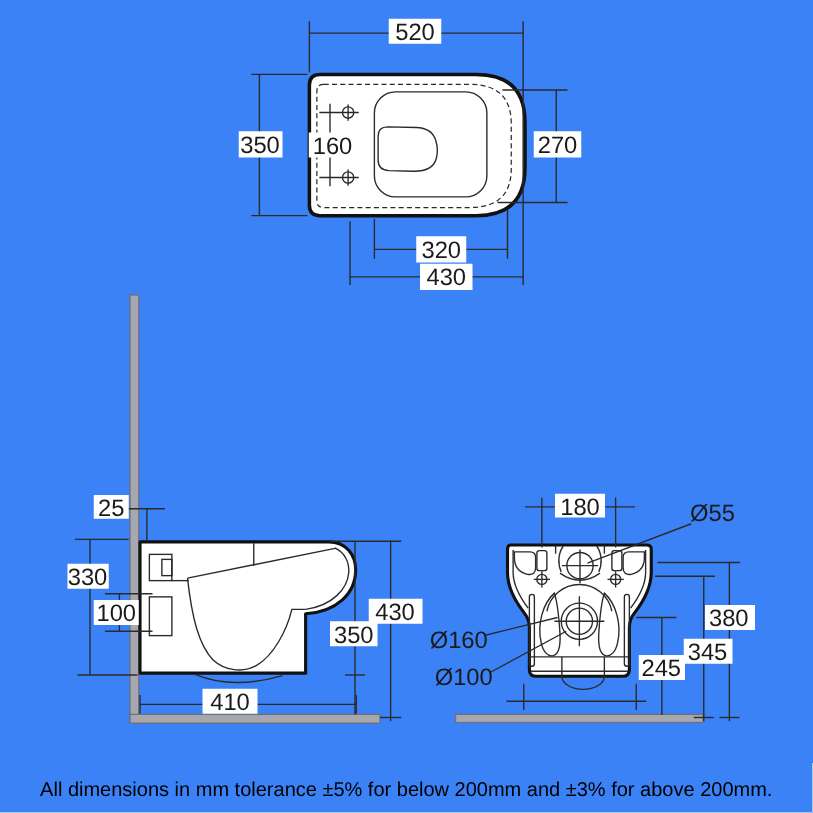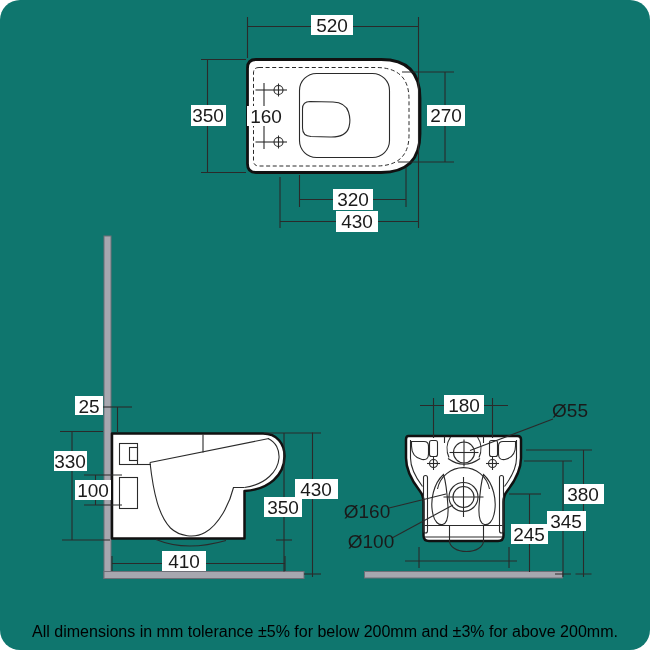--- a/index.html
+++ b/index.html
@@ -1,17 +1,17 @@
 <!DOCTYPE html>
 <html><head>
 <meta charset="utf-8">
 <style>
   html,body{margin:0;padding:0;background:#fff;}
-  #stage{position:relative;width:650px;height:650px;background:#0f766e;overflow:hidden;
-         font-family:"Liberation Sans",sans-serif;border-radius:20px;}
+  #stage{position:relative;width:650px;height:650px;background:#3b82f6;overflow:hidden;
+         font-family:"Liberation Sans",sans-serif;}
   svg text{font-family:"Liberation Sans",sans-serif;font-size:19px;fill:#1a1a1a;text-anchor:middle;}
   svg text.note{font-size:16px;fill:#000;}
   .thick{fill:#fff;stroke:#111;stroke-width:2.8;stroke-linejoin:round;}
   .thick2{fill:#fff;stroke:#111;stroke-width:2.5;stroke-linejoin:round;}
   .thin{fill:none;stroke:#2a2a2a;stroke-width:1.1;}
   .dash{fill:none;stroke:#2a2a2a;stroke-width:1;stroke-dasharray:4 2.6;}
   .dim{fill:none;stroke:#2a2a2a;stroke-width:1.1;}
   .gray{fill:#a7a7af;stroke:#6f6f77;stroke-width:1;}
   .mask{fill:#fff;}
 </style>

